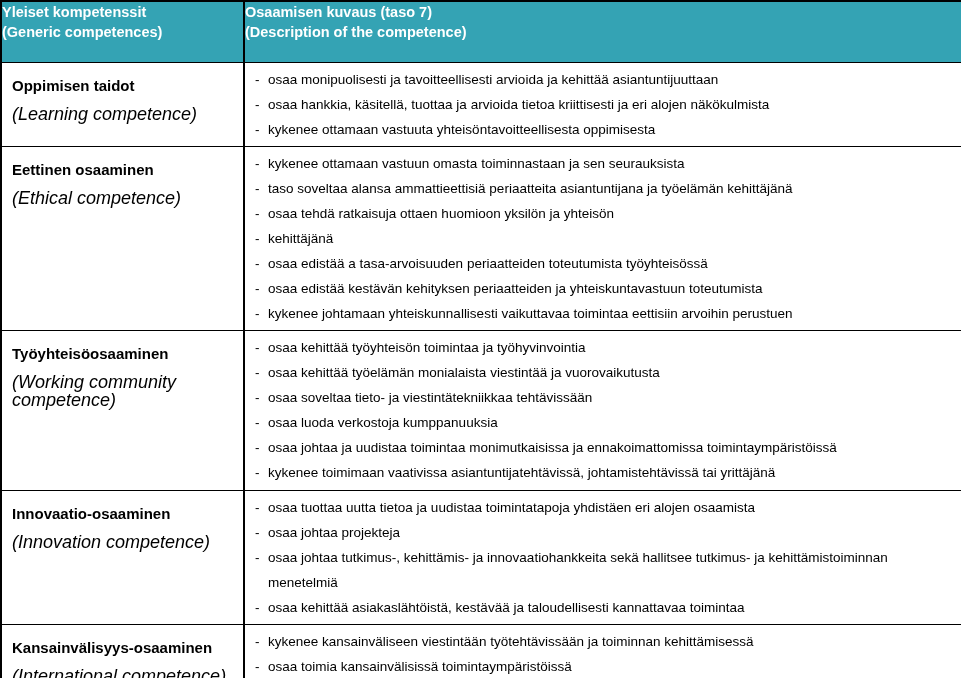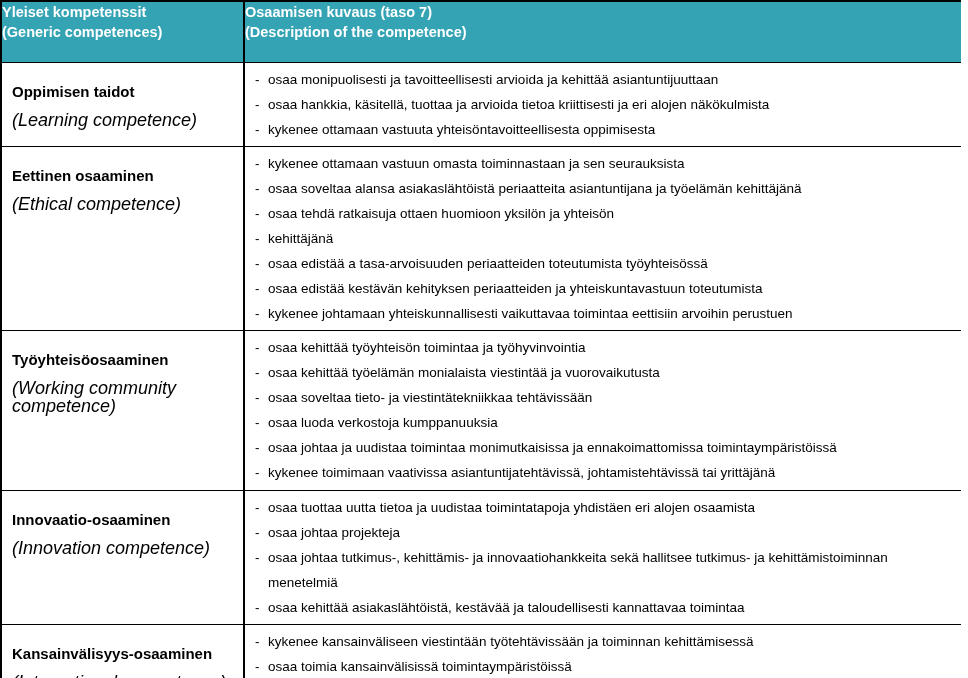--- a/index.html
+++ b/index.html
@@ -44,21 +44,21 @@
     vertical-align: middle;
     padding: 6px 10px 8px 10px;
     border-bottom: 2px solid var(--border);
     font-size: 14.5px;
     font-weight: bold;
     line-height: 20px;
   }
   thead th:first-child { border-right: 2px solid var(--border); }
 
   tbody td.cell-left {
-    padding: 19px 10px 4px 10px;
+    padding: 13px 10px 4px 10px;
     border-right: 2px solid var(--border);
   }
   .row-title {
     font-size: 15px;
     font-weight: bold;
     line-height: 20px;
   }
   .row-subtitle {
     font-style: italic;
     font-size: 18px;
@@ -130,21 +130,21 @@
       </tr>
 
       <tr>
         <td class="cell-left">
           <div class="row-title">Eettinen osaaminen</div>
           <div class="row-subtitle">(Ethical competence)</div>
         </td>
         <td class="cell-right">
           <ul class="bullets">
             <li><span class="dash">-</span><span>kykenee ottamaan vastuun omasta toiminnastaan ja sen seurauksista</span></li>
-            <li><span class="dash">-</span><span>osaa soveltaa alansa asiakaslähtöistä periaatteita asiantuntijana ja työelämän kehittäjänä</span></li>
+            <li><span class="dash">-</span><span>taso soveltaa alansa ammattieettisiä periaatteita asiantuntijana ja työelämän kehittäjänä</span></li>
             <li><span class="dash">-</span><span>osaa tehdä ratkaisuja ottaen huomioon yksilön ja yhteisön</span></li>
             <li><span class="dash">-</span><span>kehittäjänä</span></li>
             <li><span class="dash">-</span><span>osaa edistää a tasa-arvoisuuden periaatteiden toteutumista työyhteisössä</span></li>
             <li><span class="dash">-</span><span>osaa edistää kestävän kehityksen periaatteiden ja yhteiskuntavastuun toteutumista</span></li>
             <li><span class="dash">-</span><span>kykenee johtamaan yhteiskunnallisesti vaikuttavaa toimintaa eettisiin arvoihin perustuen</span></li>
           </ul>
         </td>
       </tr>
 
       <tr>

